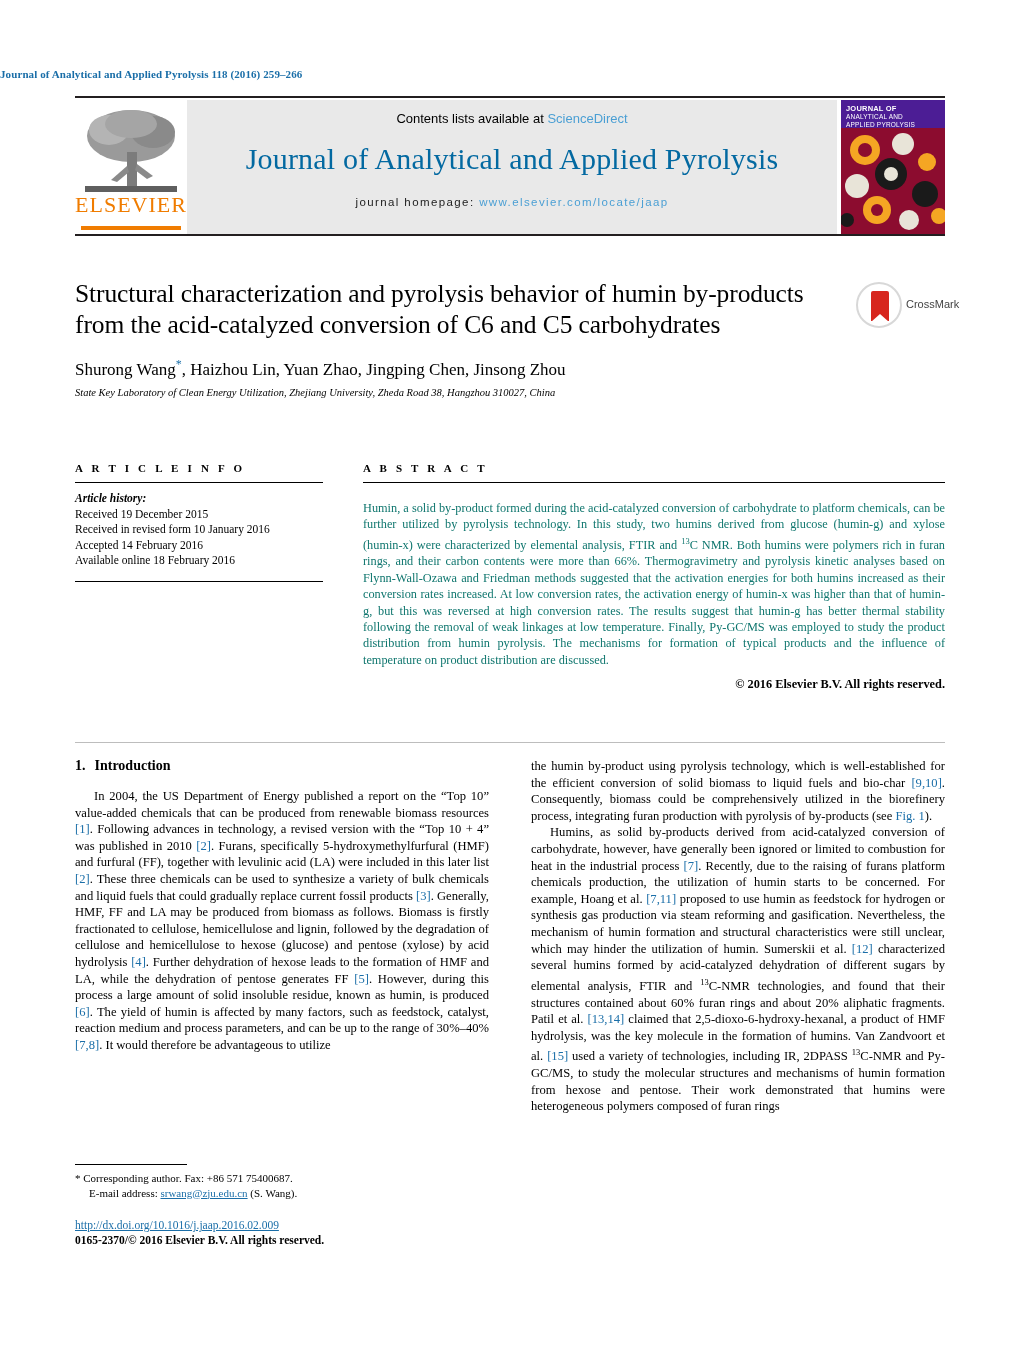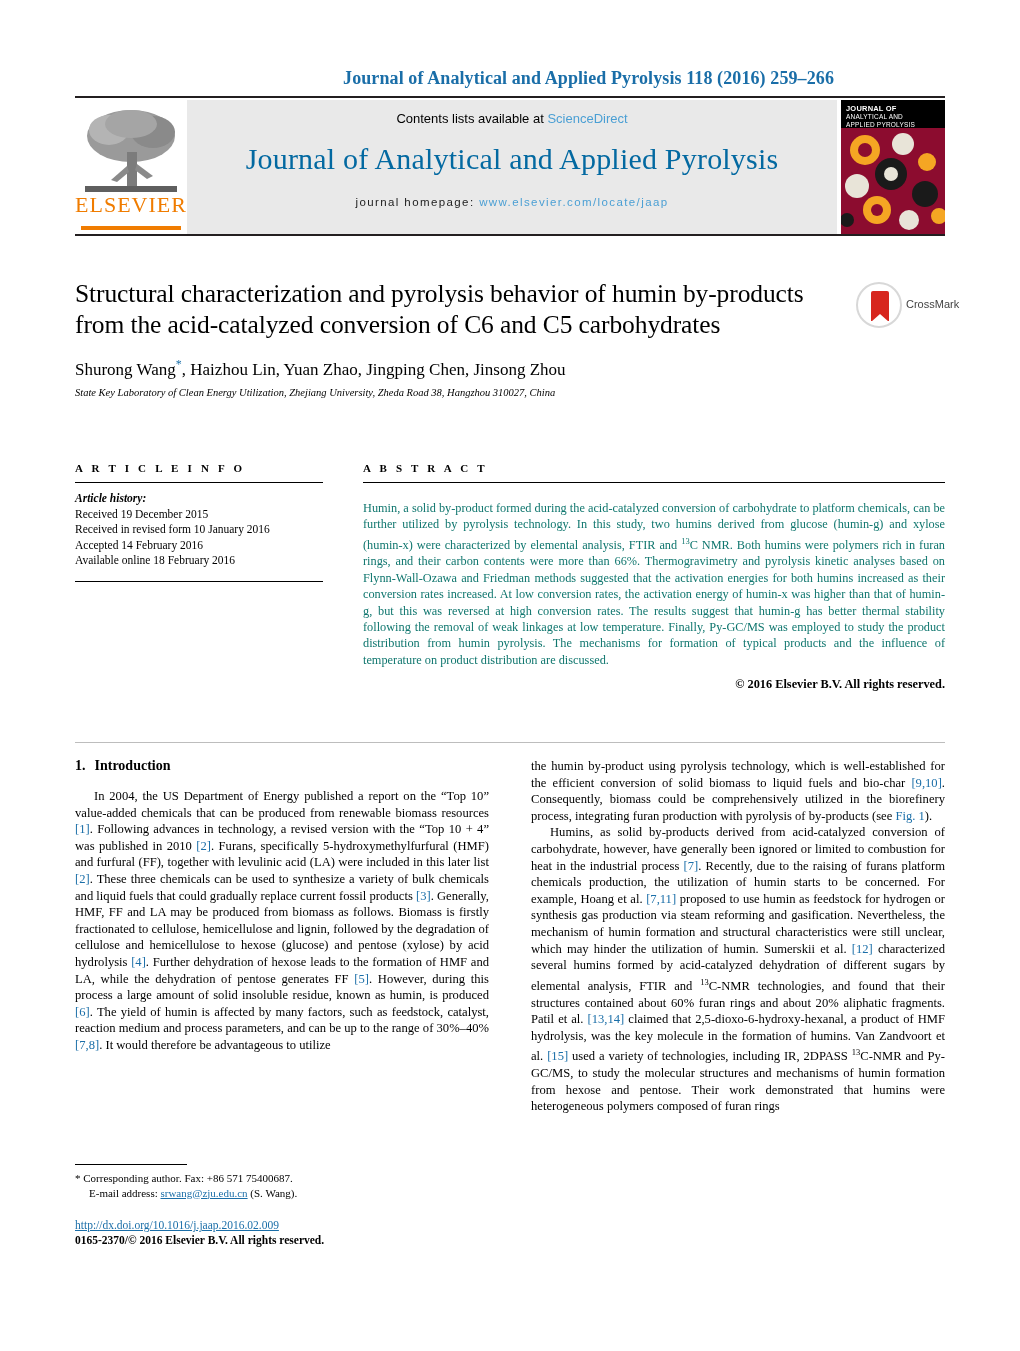--- a/index.html
+++ b/index.html
@@ -20,23 +20,23 @@
     left: 0; top: 0;
     width: 1020px;
     height: 1351px;
     overflow: hidden;
   }
 
   
   .running-head {
     position: absolute;
     left: 0; top: 68px;
-    width: 834px;
-    text-align: right;
-    font-size: 18px;
+    width: 911px;
+    text-align: left;
+    font-size: 11px;
     font-weight: bold;
     color: #1a6ea8;
     letter-spacing: .1px;
   }
 
   
   .masthead {
     position: absolute;
     left: 75px; top: 96px;
     width: 870px;
@@ -108,21 +108,21 @@
     color: #222;
   }
   .homepage-line .url {
     color: #4a9fd4;
   }
   .cover-thumb {
     position: absolute;
     right: 0; top: 2px;
     width: 104px;
     height: 134px;
-    background: #000000;
+    background: #4c1d95;
     overflow: hidden;
     border-left: 1px solid #ffffff;
   }
   .cover-title {
     position: absolute;
     left: 5px; top: 5px;
     width: 94px;
     font-family: "Liberation Sans", sans-serif;
     font-size: 6.5px;
     line-height: 8px;

